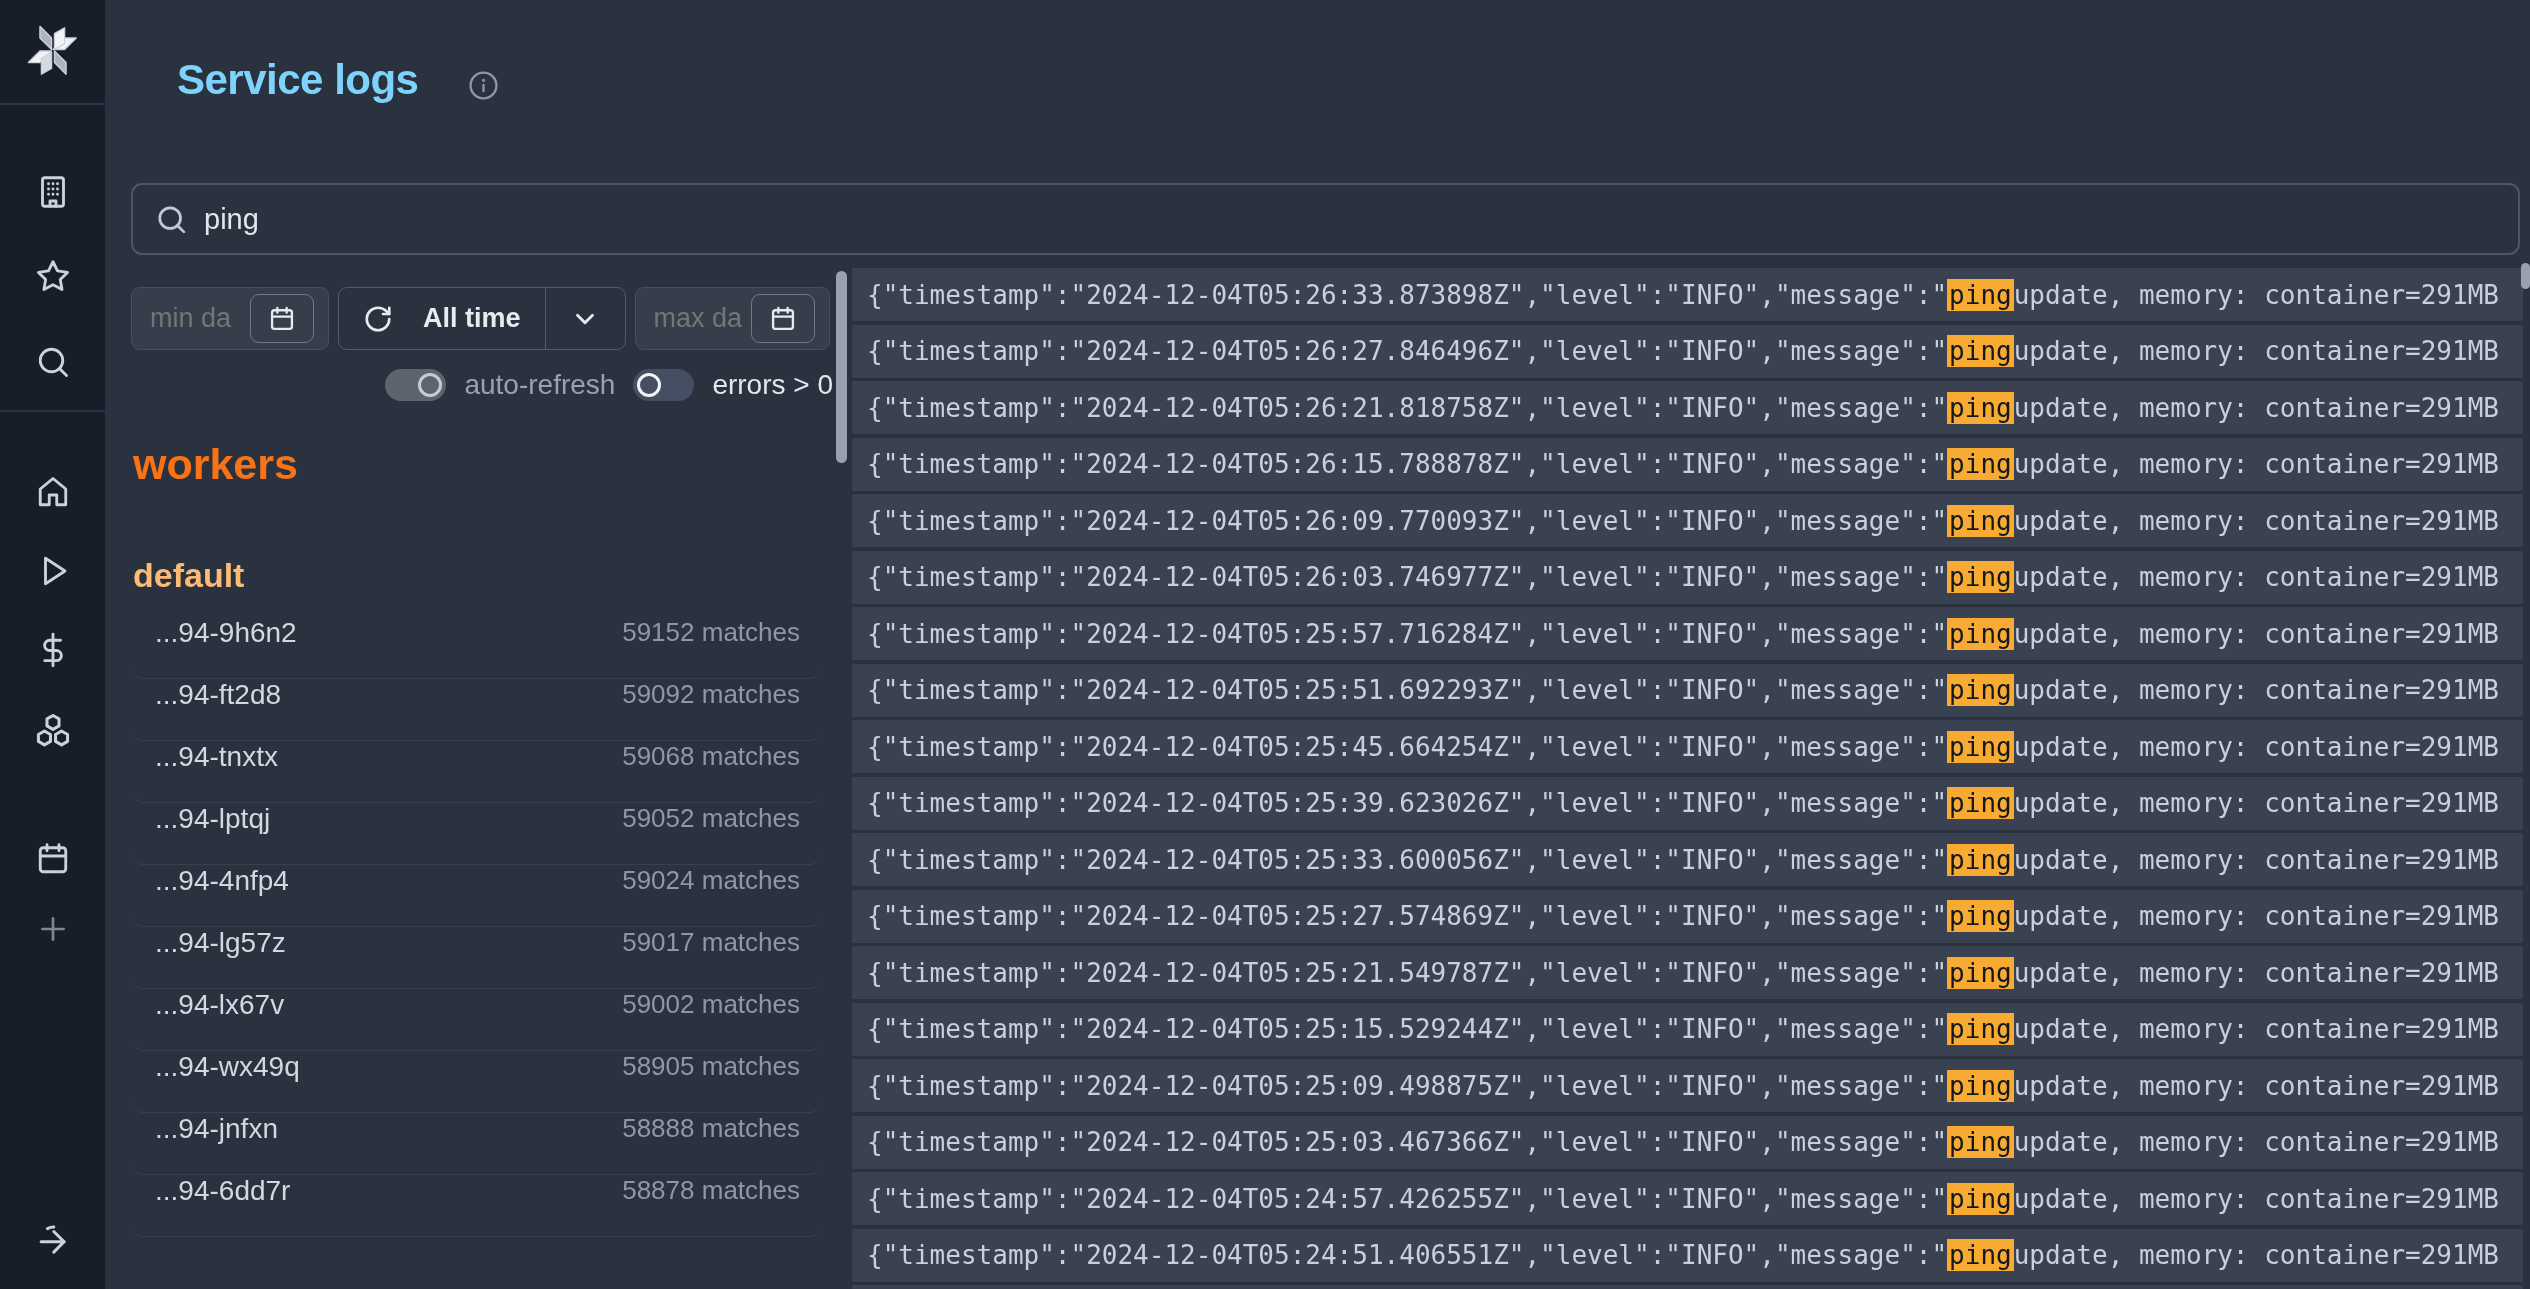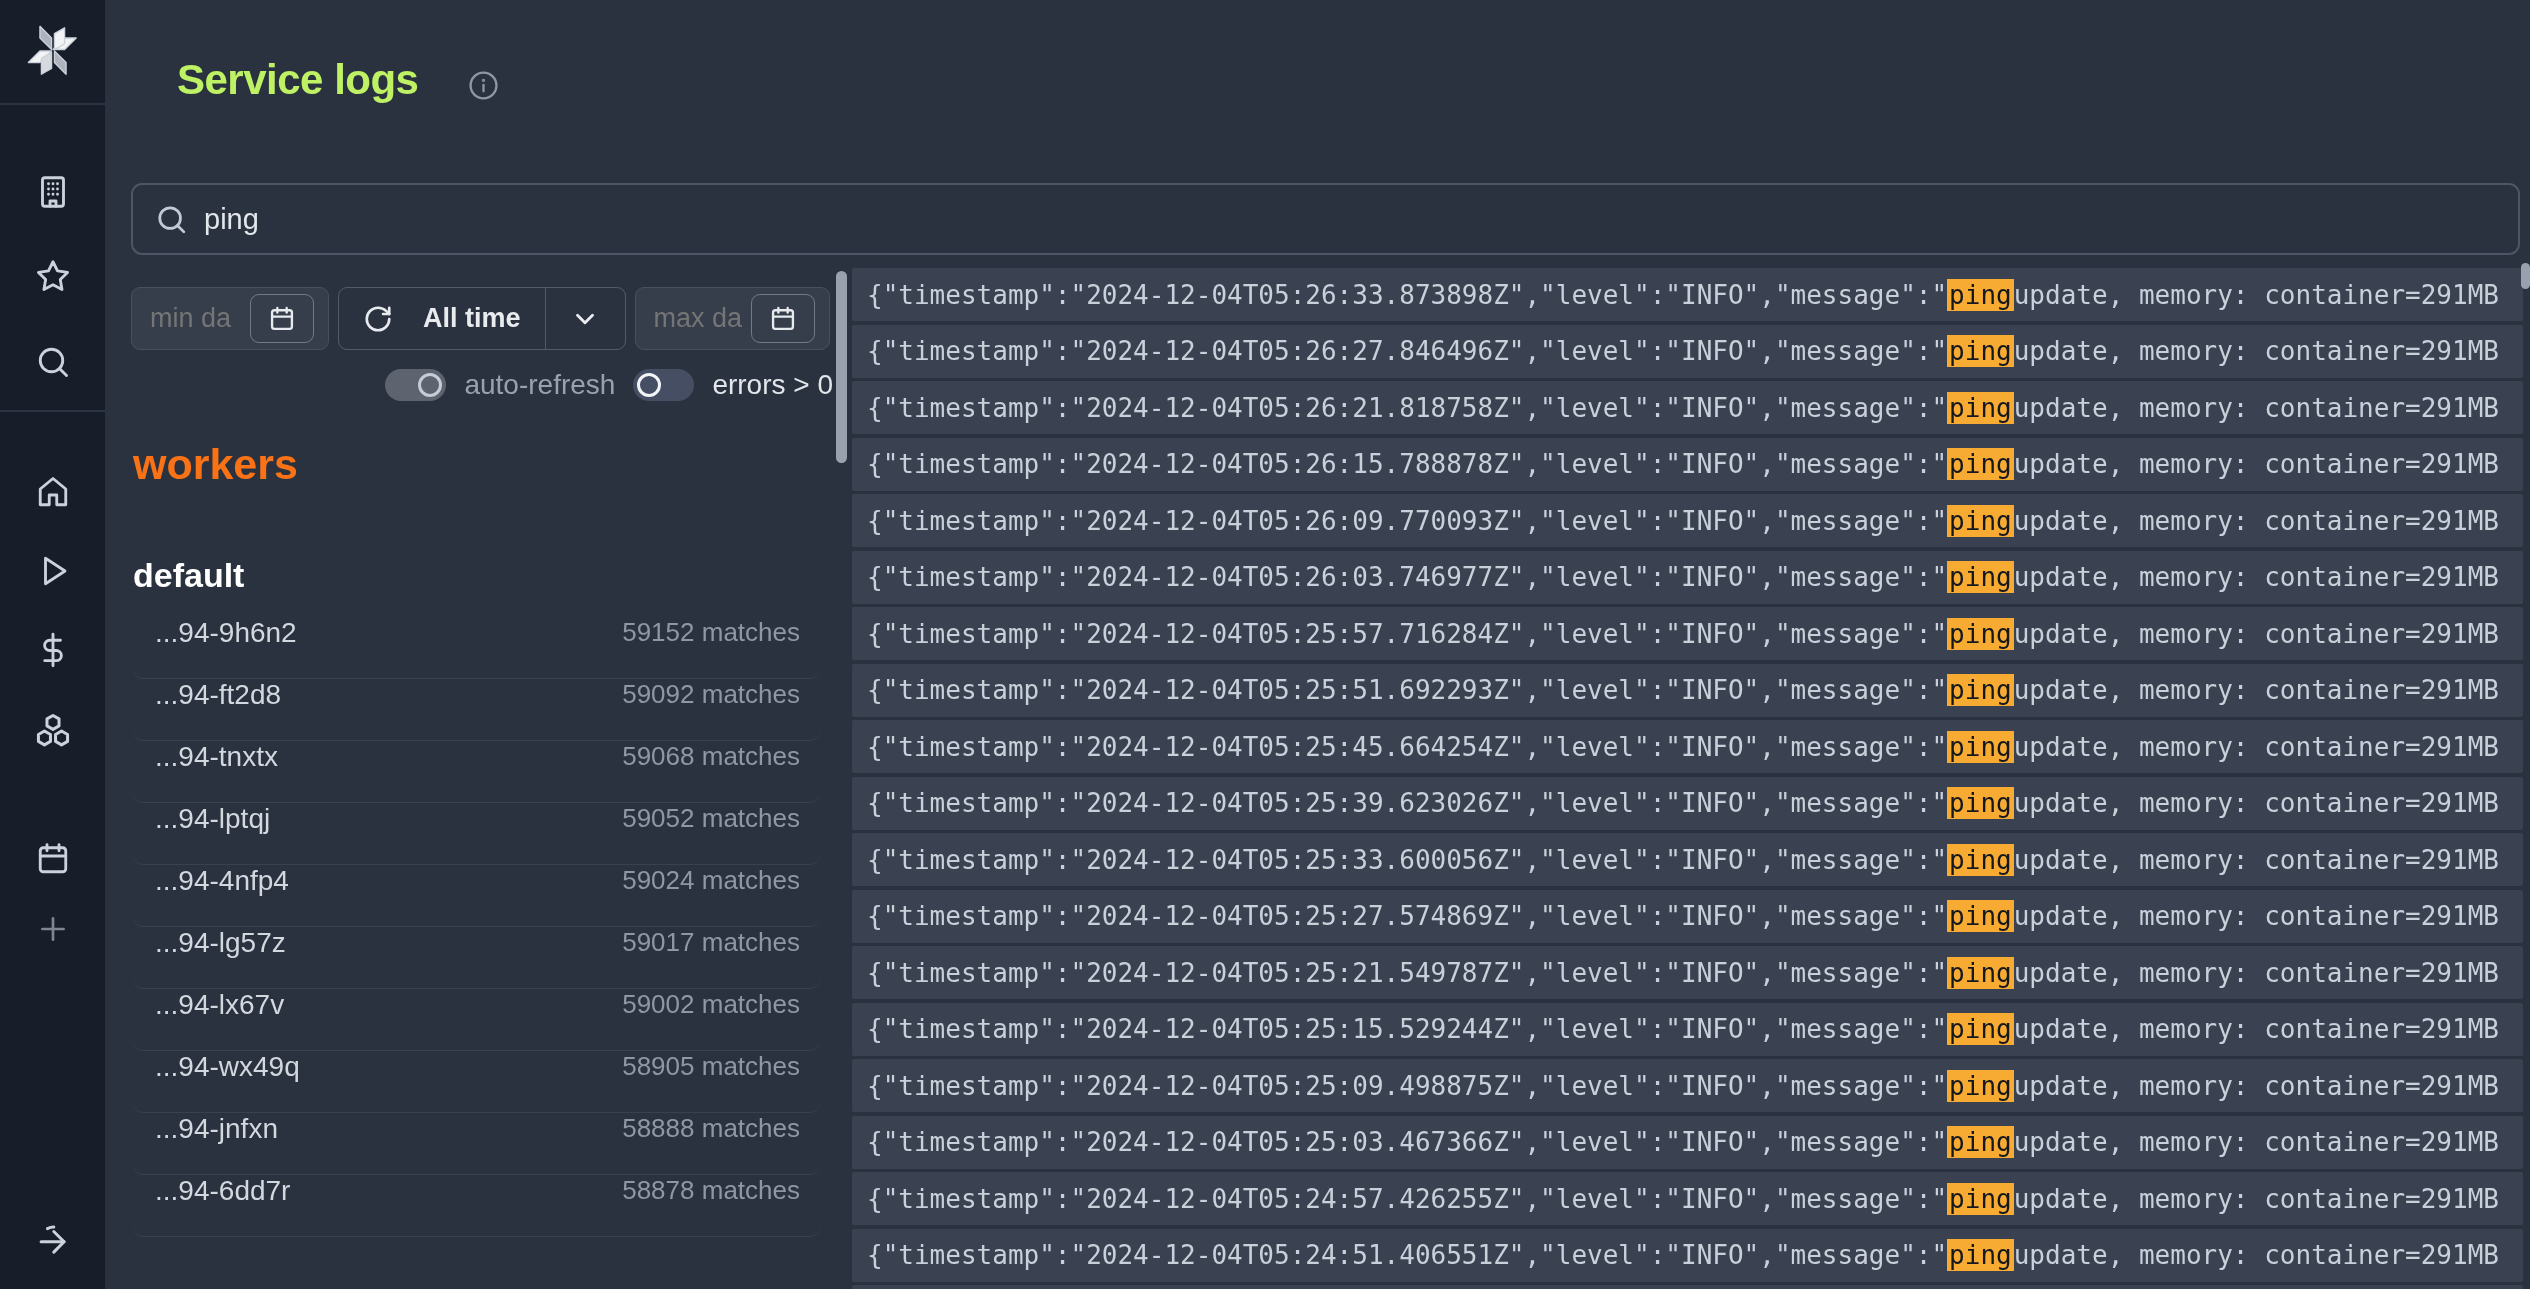--- a/index.html
+++ b/index.html
@@ -13,21 +13,21 @@
   #app{position:relative; width:2530px; height:1289px; overflow:hidden;}
 
   
   .sidebar{position:absolute; left:0; top:0; width:105px; height:100%; background:var(--sidebar-bg);}
   .side-sep{position:absolute; left:0; width:105px; height:2px; background:#2c3444;}
   .side-icon{position:absolute; left:0; width:105px; display:flex; justify-content:center; align-items:center; color:var(--icon); cursor:pointer;}
   .side-icon svg{stroke:currentColor; fill:none; stroke-width:1.9; stroke-linecap:round; stroke-linejoin:round;}
   .logo{top:22px;}
 
   
-  .page-title{position:absolute; left:177px; top:56px; font-size:42px; font-weight:700; letter-spacing:-0.5px; color:#bef264;}
+  .page-title{position:absolute; left:177px; top:56px; font-size:42px; font-weight:700; letter-spacing:-0.5px; color:#7dd3fc;}
   .info-icon{position:absolute; left:468px; top:70px; color:#8f97a5;}
   .info-icon svg{stroke:currentColor; fill:none; stroke-width:1.8; stroke-linecap:round;}
 
   
   .search-bar{position:absolute; left:131px; top:183px; width:2389px; height:72px; border:2px solid var(--border); border-radius:11px; display:flex; align-items:center; padding:0 22px; gap:16px; background:transparent;}
   .search-bar svg{stroke:#c3cad6; fill:none; stroke-width:2; stroke-linecap:round;}
   .search-input{flex:1; background:transparent; border:none; outline:none; color:#e3e7ec; font-size:29px; font-family:"Liberation Sans", sans-serif;}
 
   
   .filter-row{position:absolute; left:131px; top:287px; height:63px; display:flex; gap:9px;}
@@ -48,21 +48,21 @@
   .toggle .knob{position:absolute; top:4px; width:24px; height:24px; border-radius:50%;}
   .toggle-autorefresh{background:#5d6470;}
   .toggle-autorefresh .knob{right:4px; border:3px solid #c6ccd6;}
   .toggle-errors{background:#454e62;}
   .toggle-errors .knob{left:4px; border:3px solid #f2f4f7;}
   .toggle-label-dim{font-size:28px; color:#99a1b0;}
   .toggle-label{font-size:28px; color:#e3e7ec; font-weight:500;}
 
   
   .workers-heading{position:absolute; left:133px; top:440px; font-size:43px; font-weight:800; color:#f97316;}
-  .group-heading{position:absolute; left:133px; top:556px; font-size:34px; font-weight:700; color:#ffffff;}
+  .group-heading{position:absolute; left:133px; top:556px; font-size:34px; font-weight:700; color:#fdba74;}
   .worker-list{position:absolute; left:133px; top:617px; width:687px; height:672px; overflow:hidden;}
   .worker-row{height:62px; border-bottom:1.7px solid var(--border-soft); border-radius:10px; display:flex; align-items:flex-start; justify-content:space-between; padding:0 20px 0 22px; cursor:pointer;}
   .w-name{font-size:28px; color:#d3d8df;}
   .w-matches{font-size:26px; color:#8f97a5;}
 
   
   .log-panel{position:absolute; left:852px; top:268px; width:1671px; height:1021px; overflow:hidden; display:flex; flex-direction:column; gap:3.5px;}
   .log-row{flex:none; height:53px; background:var(--row-bg); border-radius:2px; display:flex; align-items:center; padding-left:15px; overflow:hidden; white-space:nowrap; font-family:"DejaVu Sans Mono", monospace; font-size:26px; color:var(--log-txt); cursor:pointer;}
   .log-panel::after{content:""; flex:none; height:53px; background:var(--row-bg); border-radius:2px;}
   .hl{background:var(--hl); color:var(--hl-txt); padding:1px 2px;}

